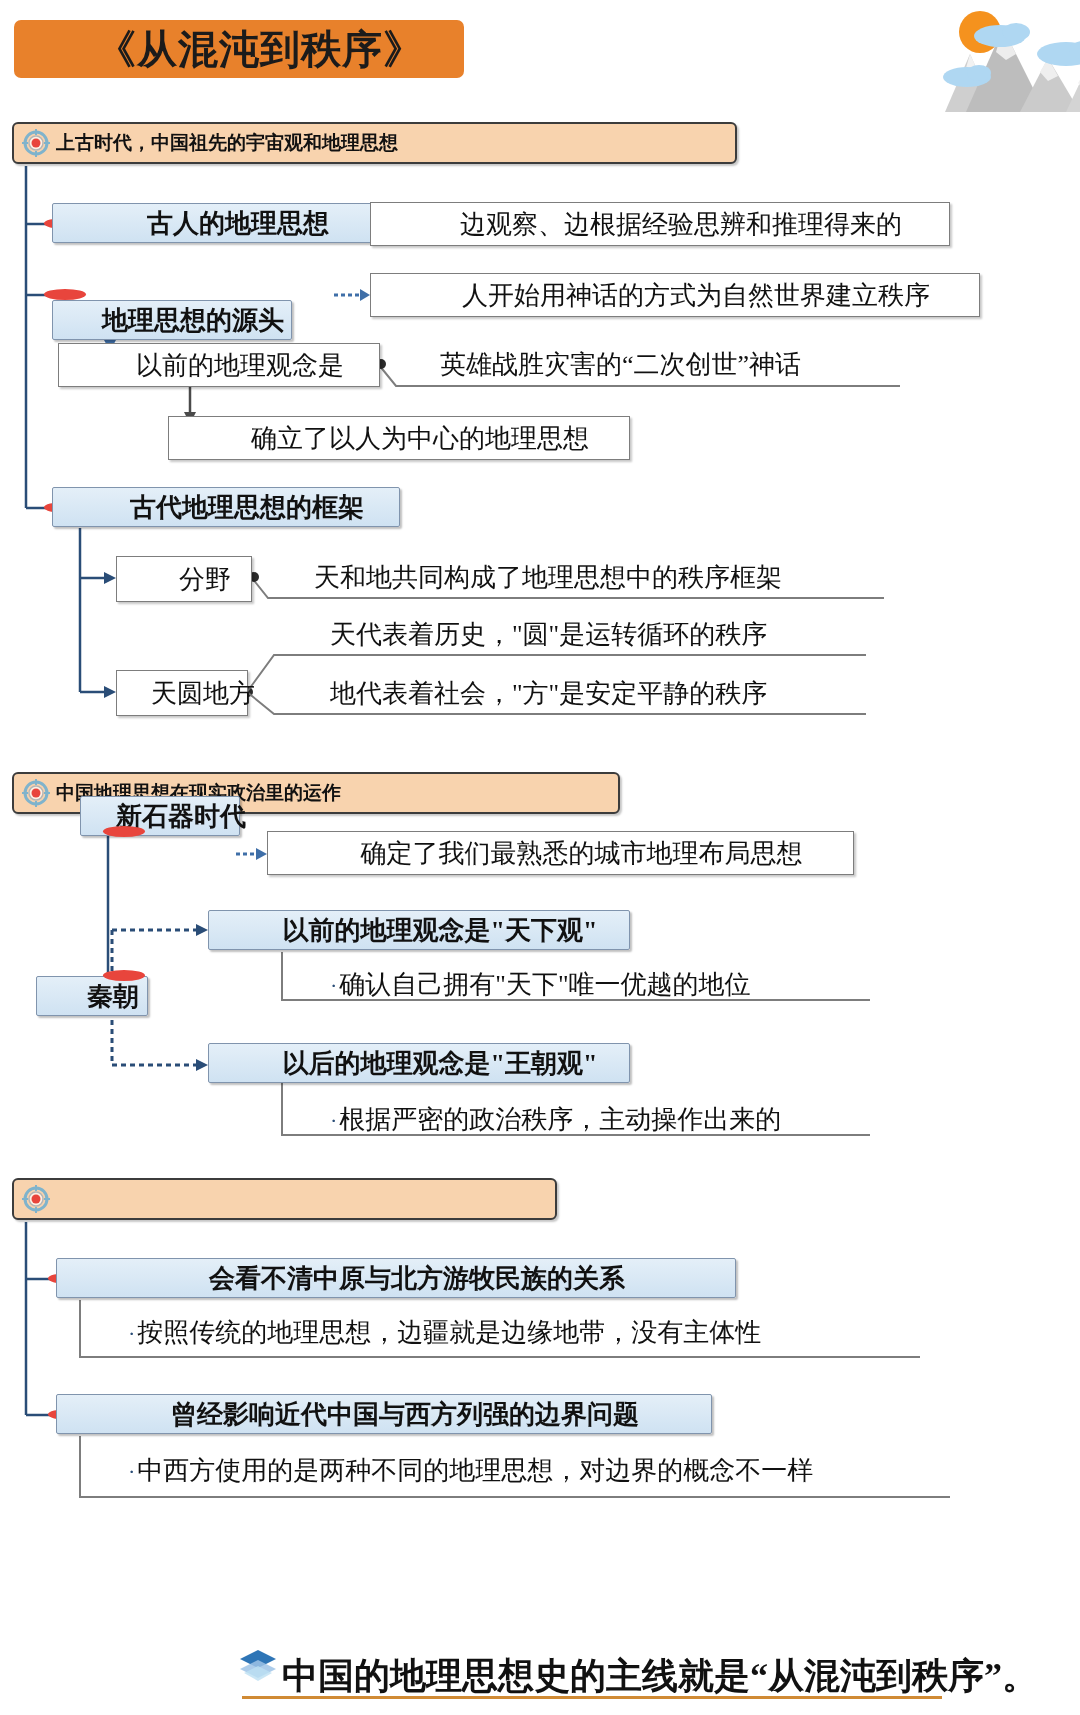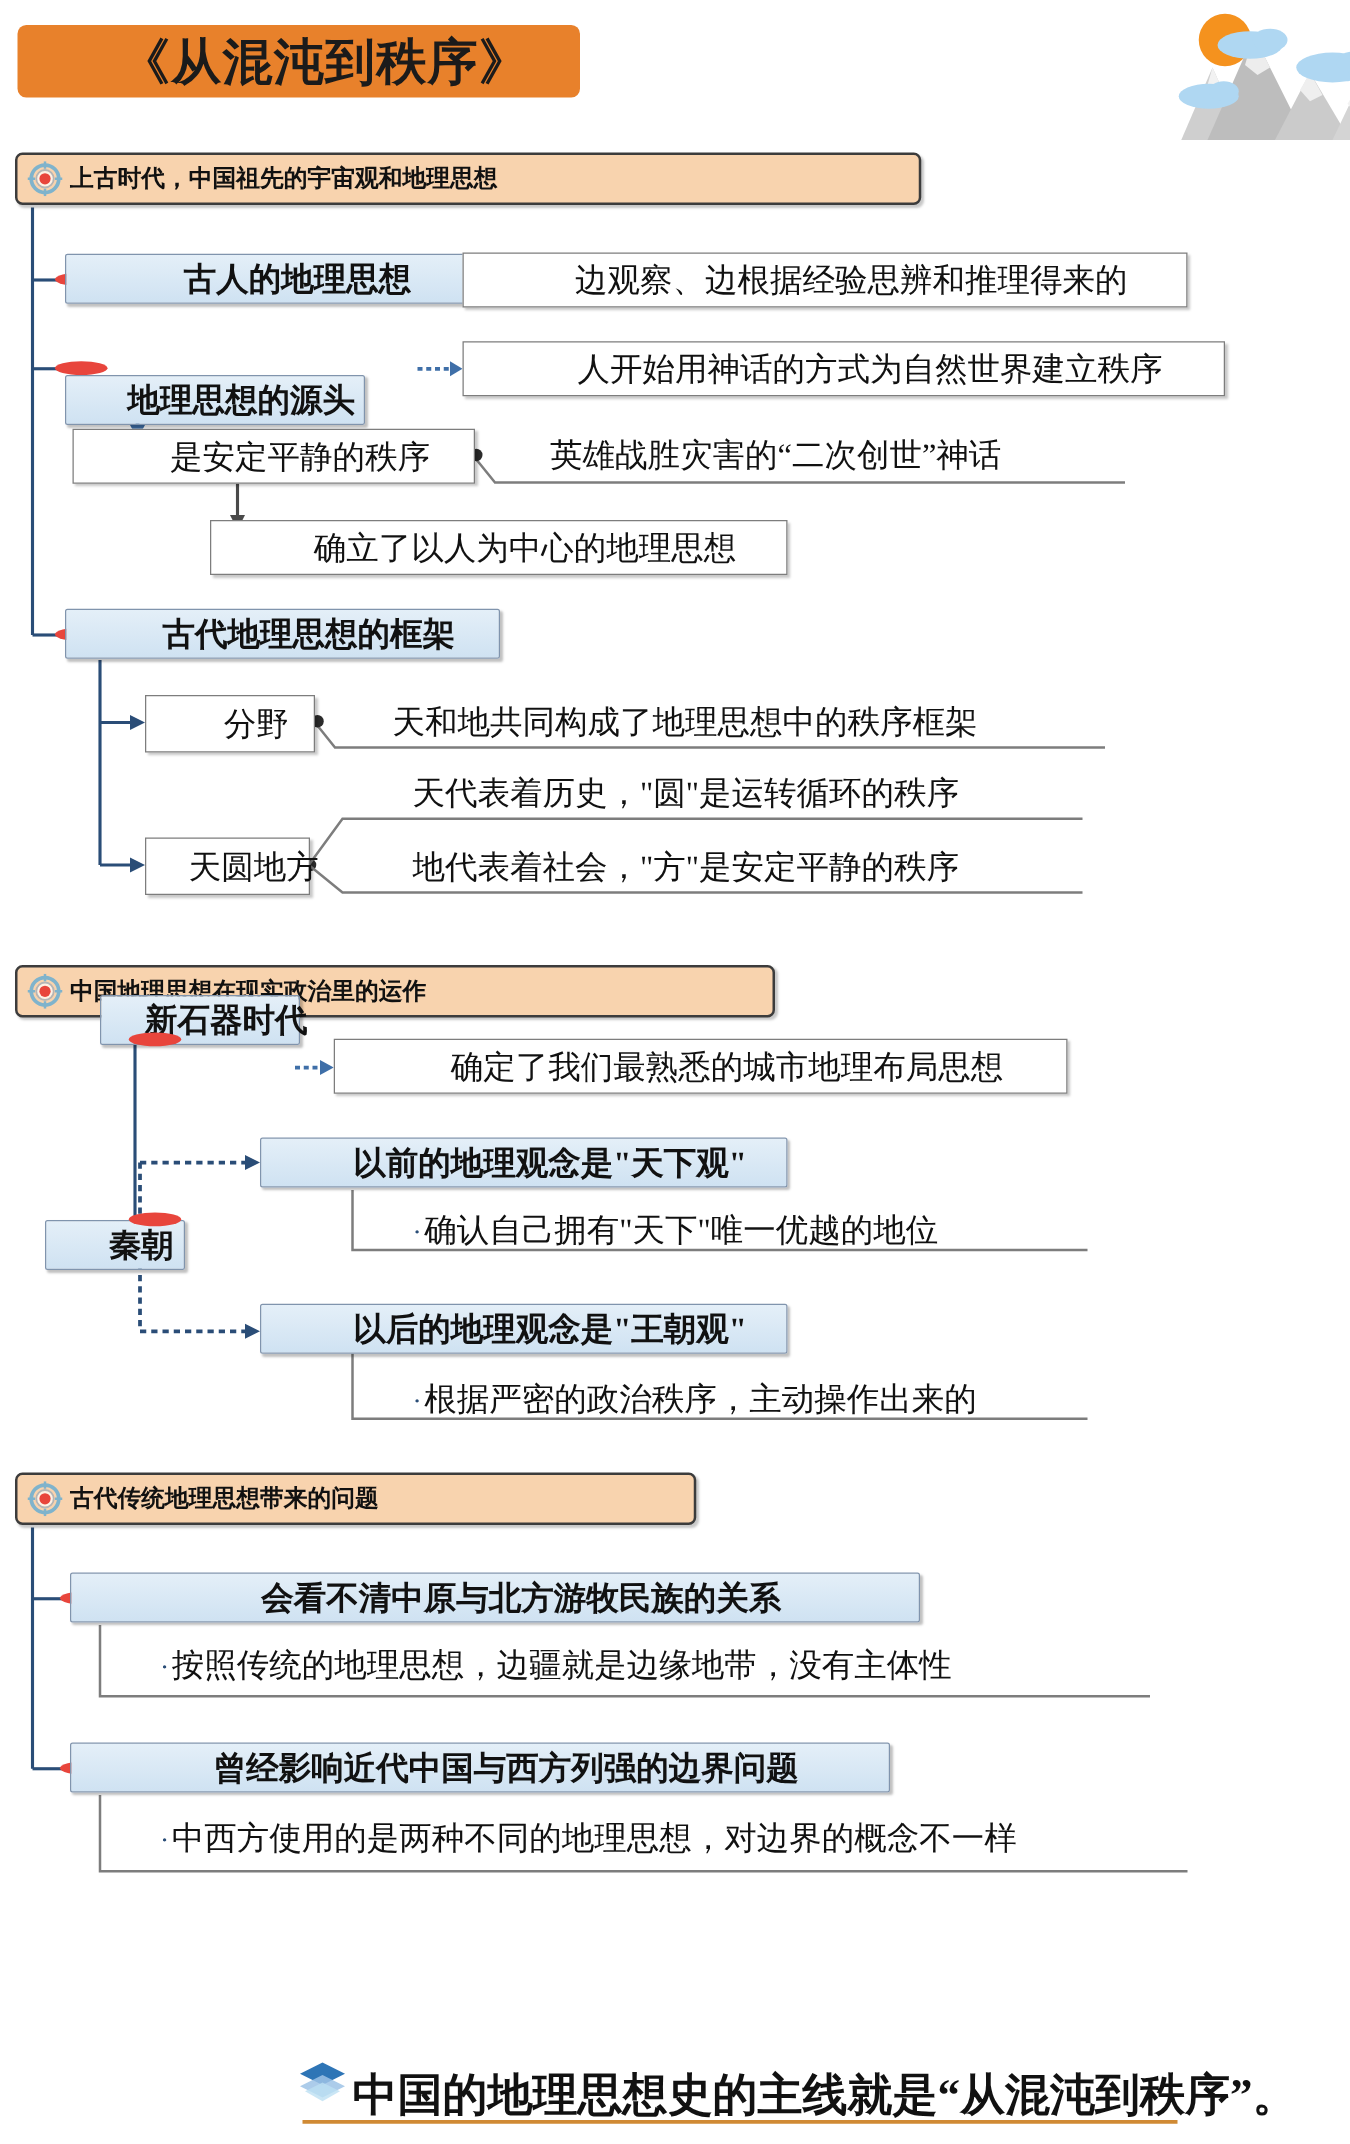--- a/index.html
+++ b/index.html
@@ -217,21 +217,21 @@
 
 <div class="abs reddot" style="left:44px; top:289px;"></div>
 <div class="abs blue-box" style="left:52px; top:274px; width:240px;margin-top:26px;">
   <span class="lbl">地理思想的源头</span>
 </div>
 <div class="abs white-box" style="left:370px; top:273px; width:610px;">
   <span class="lbl">人开始用神话的方式为自然世界建立秩序</span>
 </div>
 
 <div class="abs white-box" style="left:58px; top:343px; width:322px;">
-  <span class="lbl">是安定平静的秩序</span>
+  <span class="lbl">以前的地理观念是</span>
 </div>
 <div class="abs note-text" style="left:398px; top:352px;">英雄战胜灾害的“二次创世”神话</div>
 
 <div class="abs white-box" style="left:168px; top:416px; width:462px;">
   <span class="lbl">确立了以人为中心的地理思想</span>
 </div>
 
 <div class="abs reddot" style="left:44px; top:502px;"></div>
 <div class="abs blue-box" style="left:52px; top:487px; width:348px;">
   <span class="lbl">古代地理思想的框架</span>
@@ -295,21 +295,20 @@
     <svg viewBox="0 0 28 28" width="28" height="28" xmlns="http://www.w3.org/2000/svg">
       <circle cx="14" cy="14" r="11" fill="none" stroke="#7FB3CC" stroke-width="3"></circle>
       <circle cx="14" cy="14" r="7" fill="#fdf1e4" stroke="#b5b5b5" stroke-width="1.5"></circle>
       <circle cx="14" cy="14" r="4.5" fill="#E8453C"></circle>
       <rect x="13" y="0" width="2" height="6" fill="#7FB3CC"></rect>
       <rect x="13" y="22" width="2" height="6" fill="#7FB3CC"></rect>
       <rect x="0" y="13" width="6" height="2" fill="#7FB3CC"></rect>
       <rect x="22" y="13" width="6" height="2" fill="#7FB3CC"></rect>
     </svg>
   </span>
-  <span class="lbl">古代传统地理思想带来的问题</span>
 </div>
 
 <div class="abs reddot" style="left:48px; top:1273px;"></div>
 <div class="abs blue-box" style="left:56px; top:1258px; width:680px;text-align:right;">
   <span class="lbl">会看不清中原与北方游牧民族的关系</span>
 </div>
 <div class="abs note-text" style="left:86px; top:1320px;">
   <span class="bullet-dot">·</span><span>按照传统的地理思想，边疆就是边缘地带，没有主体性</span>
 </div>
 

